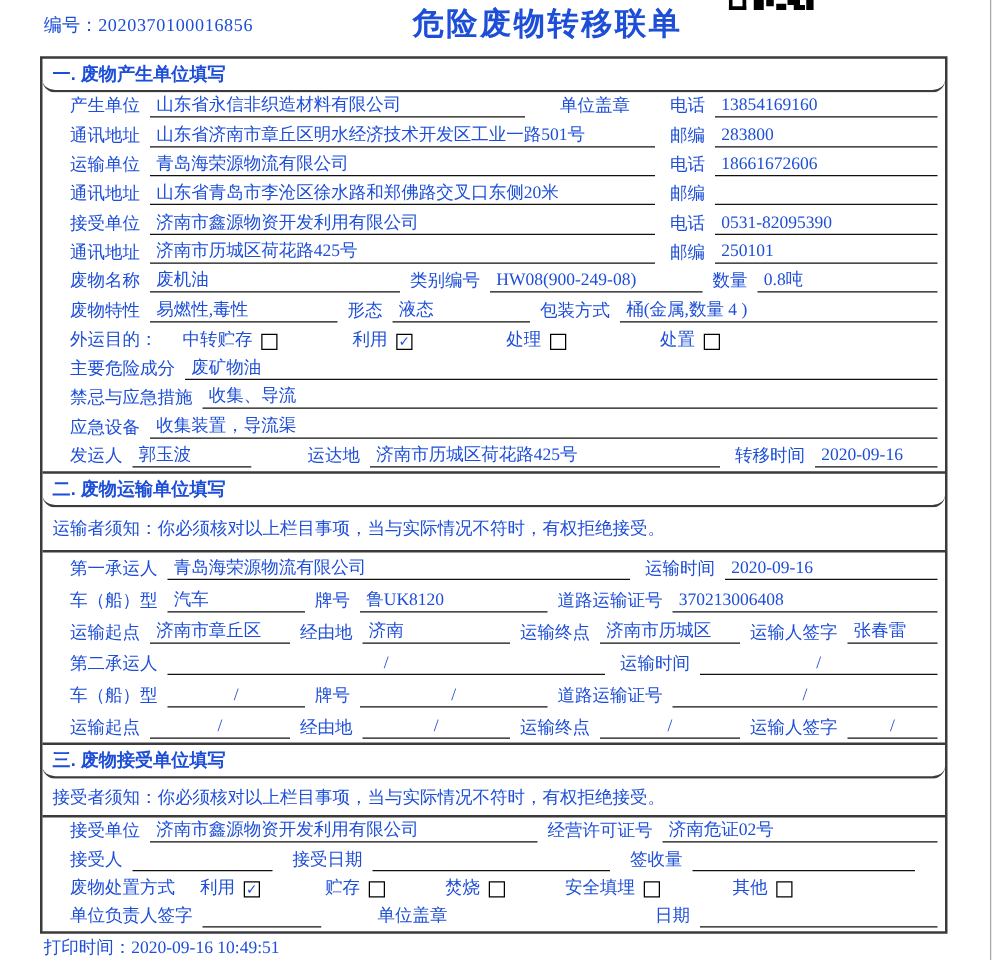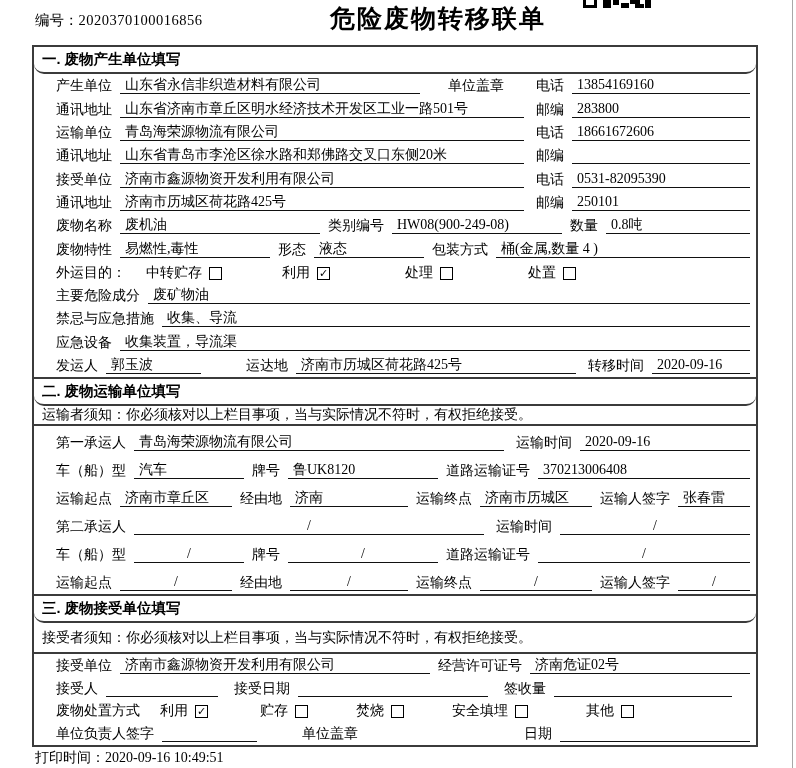--- a/index.html
+++ b/index.html
@@ -7,21 +7,21 @@
     --ul:#111111;
   }
   *{box-sizing:border-box;margin:0;padding:0;}
   html,body{background:#ffffff;}
   .page{
     position:relative;
     width:796px;height:768px;
     background:#ffffff;
     overflow:hidden;
     font-family:"Liberation Serif","DejaVu Serif",serif;
-    color:#000000;
+    color:#1d4ed8;
     font-size:14px;
   }
   .serial{position:absolute;left:35px;top:11px;font-size:14.5px;white-space:nowrap;}
   .serial .num{font-family:"Liberation Serif","DejaVu Serif",serif;letter-spacing:.5px;}
   .doc-title{
     position:absolute;left:330px;top:2px;
     font-family:"Liberation Sans","DejaVu Sans",sans-serif;
     font-weight:bold;font-size:25px;letter-spacing:2px;white-space:nowrap;
   }
   .qr-frag{position:absolute;left:583px;top:0;width:68px;height:8px;}
@@ -36,21 +36,21 @@
   #sec1{height:330px;}
   #sec2{height:217px;border-top:2px solid var(--bd);}
   #sec3{height:151px;border-top:2px solid var(--bd);}
   .sec-title{
     flex:none;height:27px;display:flex;align-items:center;
     padding:0 8px;border-bottom:2px solid var(--bd);
     font-family:"Liberation Sans","DejaVu Sans",sans-serif;
     font-weight:bold;font-size:14.5px;border-radius:10px;
   }
   .notice{
-    flex:none;height:20px;display:flex;align-items:center;
+    flex:none;height:36px;display:flex;align-items:center;
     padding:0 8px;border-bottom:2px solid var(--bd);
     white-space:nowrap;
   }
   #sec3 .notice{height:31px;}
   .row{
     flex:1;display:flex;align-items:flex-end;
     padding:0 6px 3px 22px;line-height:17px;overflow:hidden;
   }
   .lbl{flex:none;padding-right:8px;white-space:nowrap;}
   .val{

